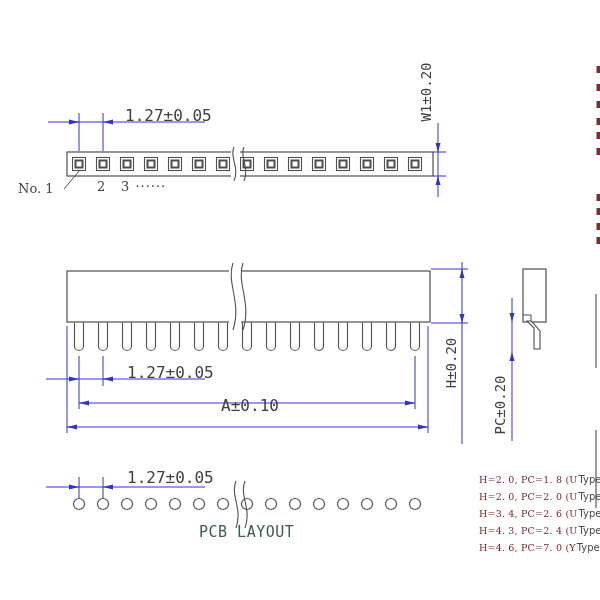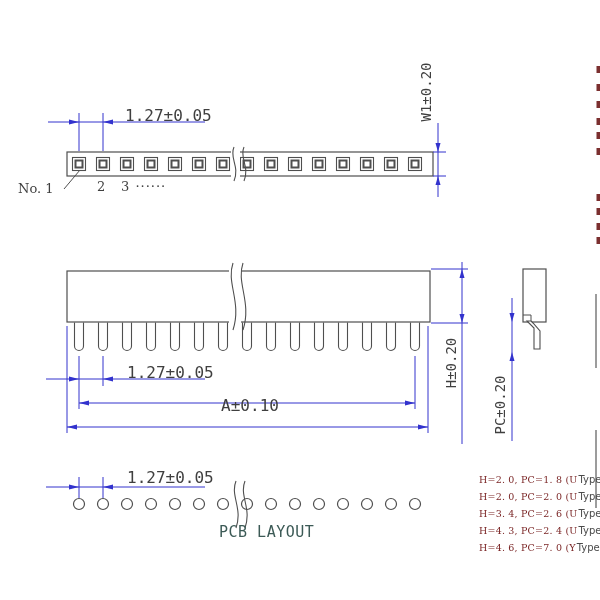--- a/index.html
+++ b/index.html
@@ -5,21 +5,21 @@
   html,body{margin:0;padding:0;background:#fff;}
   #canvas{position:relative;width:600px;height:600px;background:#ffffff;overflow:hidden;
           font-family:"DejaVu Sans Mono", monospace;}
   svg{position:absolute;left:0;top:0;}
   .dimtext{position:absolute;font-family:"DejaVu Sans Mono", monospace;font-size:16px;
            color:#3f3f3f;white-space:nowrap;letter-spacing:0px;}
   .centered{text-align:center;}
   .caplabel{position:absolute;font-family:"DejaVu Serif", serif;font-size:13px;
             color:#3f3f3f;white-space:nowrap;}
   .pcbtitle{position:absolute;font-family:"DejaVu Sans Mono", monospace;font-size:15px;
-            letter-spacing:0.5px;color:#3c5a56;white-space:nowrap;margin-left:20px;}
+            letter-spacing:0.5px;color:#3c5a56;white-space:nowrap;}
   .specrow{position:absolute;left:479px;width:121px;white-space:nowrap;}
   .specrow .spec{font-family:"DejaVu Serif", serif;font-size:9.5px;color:#7b2626;letter-spacing:0.2px;text-align:center;}
   .specrow .type{font-family:"DejaVu Sans", sans-serif;font-size:10px;color:#4a4a4a;margin-left:1px;}
 </style>
 </head>
 <body>
 
 <div id="canvas">
 
   <svg width="600" height="600" viewBox="0 0 600 600">

